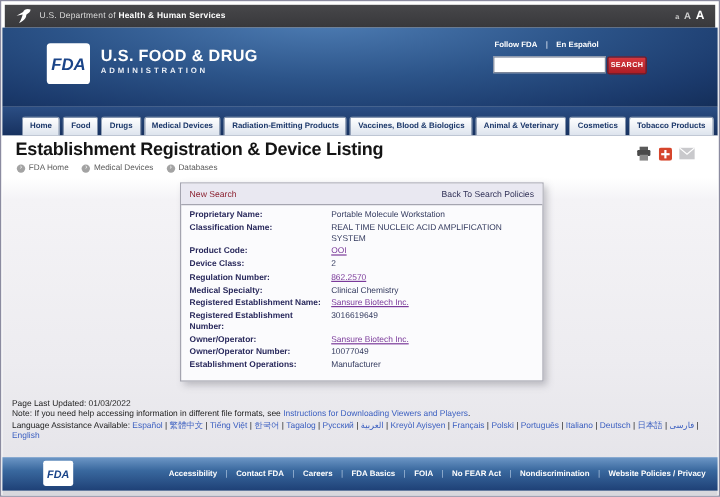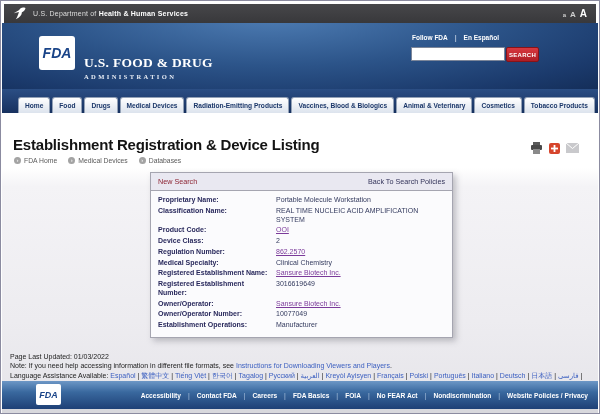--- a/index.html
+++ b/index.html
@@ -10,35 +10,35 @@
   .hhs-bar{position:absolute;top:3px;left:3px;right:3px;height:19px;background:linear-gradient(#47474a,#38383b);display:flex;align-items:center;padding:0 9px;box-sizing:border-box;color:#e6e6e6;}
   .hhs-dept{font-size:7px;margin-left:6px;letter-spacing:.2px;color:#dedede;text-decoration:none;}
   .hhs-dept b{color:#fff;}
   .font-sizes{margin-left:auto;display:flex;align-items:baseline;gap:4px;}
   .fs{color:#cfcfcf;text-decoration:none;font-weight:bold;cursor:pointer;}
   .fs1{font-size:6px;}.fs2{font-size:8px;}.fs3{font-size:10px;color:#fff;}
 
   
   .fda-header{position:absolute;top:22px;left:1px;right:1px;height:66px;background:radial-gradient(ellipse 70% 160% at 45% 0%,#50809f00 0,transparent 0),radial-gradient(ellipse at 45% -10%,#4e7db4 0%,#2c5489 48%,#1b3a6c 82%,#142e59 100%);}
   .fda-logo{position:absolute;left:37px;top:13px;width:36px;height:34px;background:#fff;border-radius:3px;color:#1a4488;font-weight:bold;font-style:italic;font-size:14px;display:flex;align-items:center;justify-content:center;cursor:pointer;}
-  .fda-name{position:absolute;left:82px;top:32px;color:#fff;font-family:Liberation Serif, serif;}
+  .fda-name{position:absolute;left:82px;top:16px;color:#fff;}
   .fda-name .l1{font-size:13.5px;font-weight:bold;letter-spacing:.3px;}
   .fda-name .l2{font-size:6.5px;font-weight:bold;letter-spacing:2.4px;margin-top:2px;color:#e8edf5;}
   .follow{position:absolute;left:410px;top:11px;font-size:6.5px;font-weight:bold;color:#fff;}
   .follow a{color:#fff;text-decoration:none;cursor:pointer;}
   .follow .sep{margin:0 7px;color:#b9c8de;}
   .search-input{position:absolute;left:409px;top:24px;width:86px;height:12px;border:1px solid #7c8699;background:#fff;font-size:7px;padding:0 3px;}
   .search-btn{position:absolute;left:504px;top:24px;width:33px;height:15px;background:linear-gradient(#d8383f,#ad1d25);color:#fff;font-size:6px;font-weight:bold;border:1px solid #871318;border-radius:2px;padding:0;letter-spacing:.3px;cursor:pointer;font-family:"Liberation Sans",sans-serif;}
 
   
   .nav-bar{position:absolute;top:88px;left:1px;right:1px;height:24px;background:linear-gradient(#2b4e84,#17315f);display:flex;align-items:flex-end;padding-left:16px;box-sizing:border-box;gap:2px;}
   .tab{display:inline-block;background:linear-gradient(#ffffff,#dce3ed);border:1px solid #93a1b6;border-bottom:none;border-radius:3px 3px 0 0;color:#1b3769;font-size:6.6px;font-weight:bold;padding:4px 6px 4px;white-space:nowrap;text-decoration:none;cursor:pointer;}
 
   
-  .content{position:absolute;top:112px;left:1px;right:1px;height:268px;background:linear-gradient(#ffffff 0%,#ffffff 13%,#f4f3f6 20%,#edecf0 70%,#e6e5ea 100%);margin-top:20px;}
+  .content{position:absolute;top:112px;left:1px;right:1px;height:268px;background:linear-gradient(#ffffff 0%,#ffffff 13%,#f4f3f6 20%,#edecf0 70%,#e6e5ea 100%);}
   .page-title{position:absolute;left:11px;top:3px;margin:0;font-size:15px;color:#141414;letter-spacing:-.2px;font-weight:bold;}
   .title-icons{position:absolute;right:19px;top:9px;display:flex;gap:6px;align-items:center;}
   .title-icons span{display:inline-flex;cursor:pointer;}
   .breadcrumb{position:absolute;left:12px;top:24px;list-style:none;margin:0;padding:0;display:flex;gap:11px;}
   .bc-item{display:flex;align-items:center;gap:3px;}
   .bc-dot{width:7px;height:7px;border-radius:50%;background:#a3a3a3;color:#fff;font-size:6px;line-height:7px;text-align:center;flex:none;}
   .bc-dot::after{content:"\203A";}
   .bc-link{font-size:6.8px;color:#5a5a5a;text-decoration:none;cursor:pointer;}
 
   

